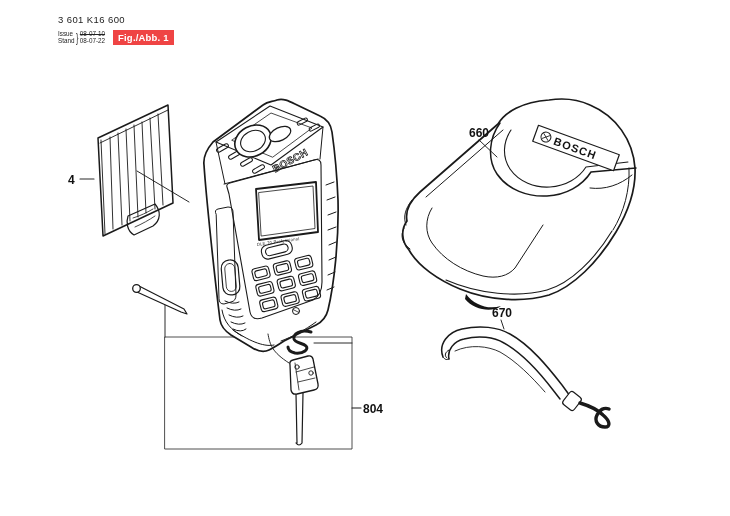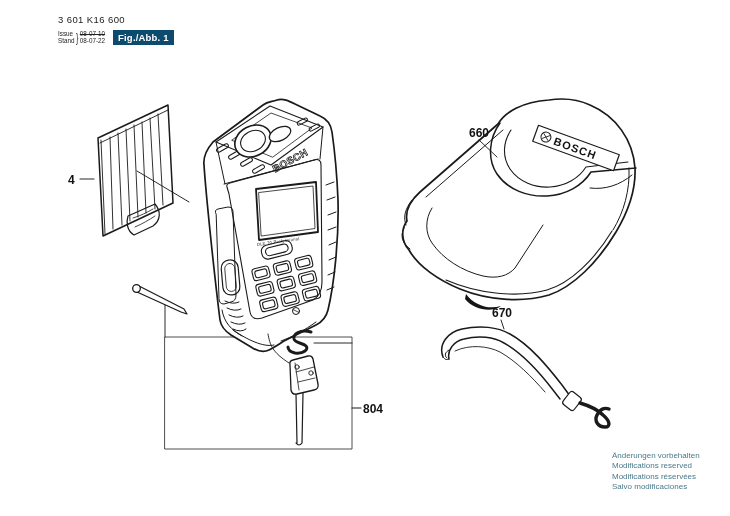--- a/index.html
+++ b/index.html
@@ -6,21 +6,21 @@
   .page{position:relative;width:730px;height:516px;background:#fff;
         font-family:"Liberation Sans",sans-serif;overflow:hidden;}
   .art{position:absolute;left:0;top:0;}
   .hdr{position:absolute;left:30px;top:14px;color:#1a1a1a;margin-left:28px;}
   .pn{font-size:9.5px;letter-spacing:.4px;color:#222;}
   .issue-row{display:flex;align-items:center;margin-top:5px;}
   .issue-labels{font-size:6.3px;line-height:6.9px;color:#222;}
   .brace{font-size:13px;color:#222;transform:scaleX(.55);margin:0 0 0 1px;}
   .dates{font-size:6.3px;line-height:6.9px;color:#222;}
   .old-date{text-decoration:line-through;}
-  .fig-badge{margin-left:8px;background:#0c4a6e;color:#fff;font-size:9.5px;
+  .fig-badge{margin-left:8px;background:#ef4444;color:#fff;font-size:9.5px;
              font-weight:bold;padding:2px 5px;letter-spacing:.2px;white-space:nowrap;}
   .footer{position:absolute;left:612px;top:451px;font-size:8px;line-height:10.3px;
           color:#49798c;}
   svg text{font-family:"Liberation Sans",sans-serif;}
   .plbl{font-size:12px;font-weight:bold;fill:#111;}
 </style>
 </head>
 <body>
 
 <div class="page">
@@ -188,20 +188,14 @@
       </div>
       <div class="brace">}</div>
       <div class="dates">
         <div class="old-date">08-07-10</div>
         <div>08-07-22</div>
       </div>
       <div class="fig-badge">Fig./Abb. 1</div>
     </div>
   </div>
 
-  <div class="footer">
-    <div>Änderungen vorbehalten</div>
-    <div>Modifications reserved</div>
-    <div>Modifications réservées</div>
-    <div>Salvo modificaciones</div>
-  </div>
 
 </div>
 
 </body></html>

